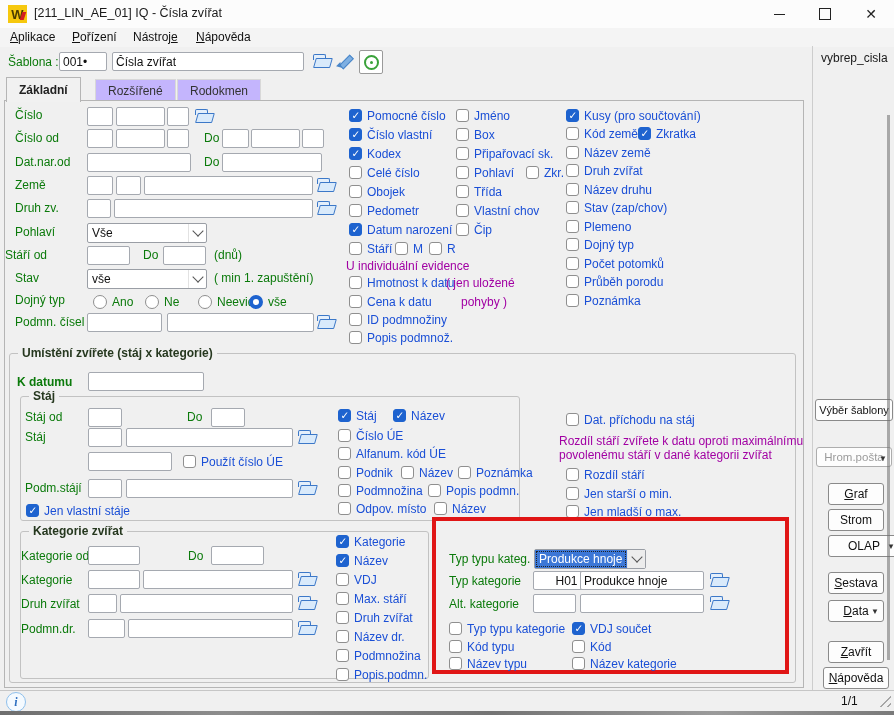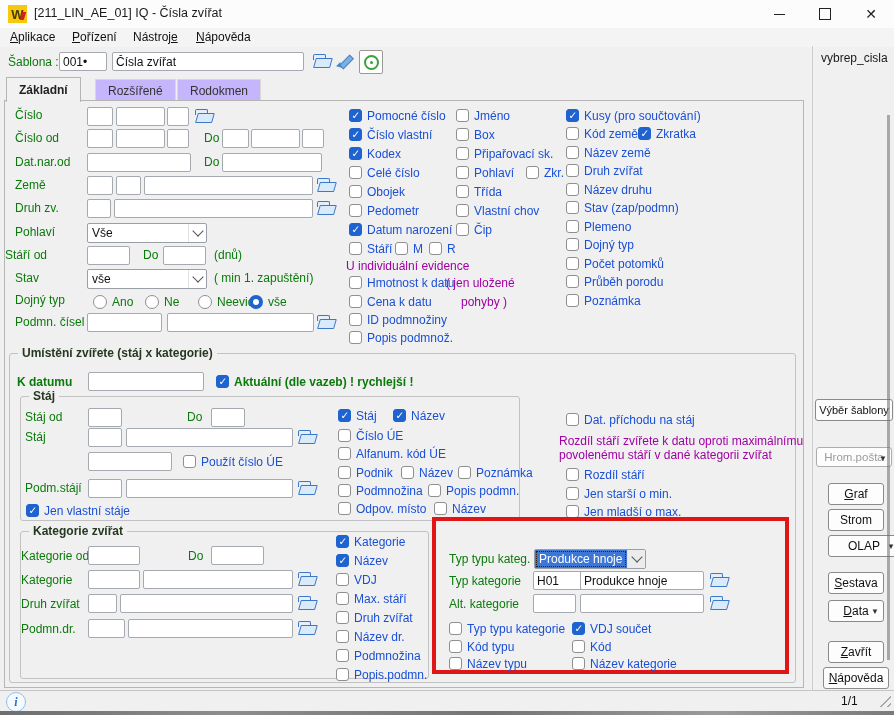--- a/index.html
+++ b/index.html
@@ -313,21 +313,21 @@
   <span class="cb" style="left:561px;top:61px">
       <span class="bx"></span>
       <span class="lb">Druh zvířat</span>
     </span>
   <span class="cb" style="left:561px;top:80px">
       <span class="bx"></span>
       <span class="lb">Název druhu</span>
     </span>
   <span class="cb" style="left:561px;top:98px">
       <span class="bx"></span>
-      <span class="lb">Stav (zap/podmn)</span>
+      <span class="lb">Stav (zap/chov)</span>
     </span>
   <span class="cb" style="left:561px;top:117px">
       <span class="bx"></span>
       <span class="lb">Plemeno</span>
     </span>
   <span class="cb" style="left:561px;top:135px">
       <span class="bx"></span>
       <span class="lb">Dojný typ</span>
     </span>
   <span class="cb" style="left:561px;top:154px">
@@ -341,24 +341,20 @@
   <span class="cb" style="left:561px;top:191px">
       <span class="bx"></span>
       <span class="lb">Poznámka</span>
     </span>
 
   <div class="grp" style="left:4px;top:252px;width:787px;height:330px">
     <span class="gt">Umístění zvířete (stáj x kategorie)</span>
   </div>
   <span class="gb" style="position:absolute;left:12px;top:274px">K datumu</span>
   <input class="inp" style="left: 83px; top: 271px; width: 116px;">
-  <span class="cb gcb" style="left:211px;top:272px" data-on="true">
-      <span class="bx"></span>
-      <span class="lb">Aktuální (dle vazeb) ! rychlejší !</span>
-    </span>
 
   <div class="grp" style="left:15px;top:295px;width:500px;height:125px">
     <span class="gt">Stáj</span>
   </div>
   <span class="gl" style="left:20px;top:309px">Stáj od</span>
   <input class="inp" style="left: 83px; top: 307px; width: 34px;">
   <span class="gl" style="left:182px;top:309px">Do</span>
   <input class="inp" style="left: 206px; top: 307px; width: 34px;">
   <span class="gl" style="left:20px;top:329px">Stáj</span>
   <input class="inp" style="left: 83px; top: 327px; width: 34px;">
@@ -496,21 +492,21 @@
 
   <div class="abs" style="left:427px;top:416px;width:357px;height:157px;border:4px solid #e01515;z-index:5;box-sizing:border-box"></div>
   <span class="gl" style="left:444px;top:451px;z-index:7">Typ typu kateg.</span>
   <div class="sel hl" style="left:529px;top:448px;width:112px;z-index:7">
     <span class="val">Produkce hnoje</span>
     <span class="arr">
         <span class="chev"></span>
       </span>
   </div>
   <span class="gl" style="left:444px;top:473px;z-index:7">Typ kategorie</span>
-  <input class="inp" style="left: 528px; top: 470px; width: 67px; z-index: 7;" value="H01">
+  <input class="inp" style="left: 528px; top: 470px; width: 67px; z-index: 7; text-align: center;" value="H01">
   <input class="inp" style="left: 575px; top: 470px; width: 124px; z-index: 7;" value="Produkce hnoje">
   <span class="fold" style="left:704px;top:472px;z-index:7"></span>
   <span class="gl" style="left:444px;top:496px;z-index:7">Alt. kategorie</span>
   <input class="inp" style="left: 528px; top: 493px; width: 43px; z-index: 7;">
   <input class="inp" style="left: 575px; top: 493px; width: 124px; z-index: 7;">
   <span class="fold" style="left:704px;top:495px;z-index:7"></span>
   <span class="cb" style="left:444px;top:519px;z-index:7">
       <span class="bx"></span>
       <span class="lb">Typ typu kategorie</span>
     </span>

